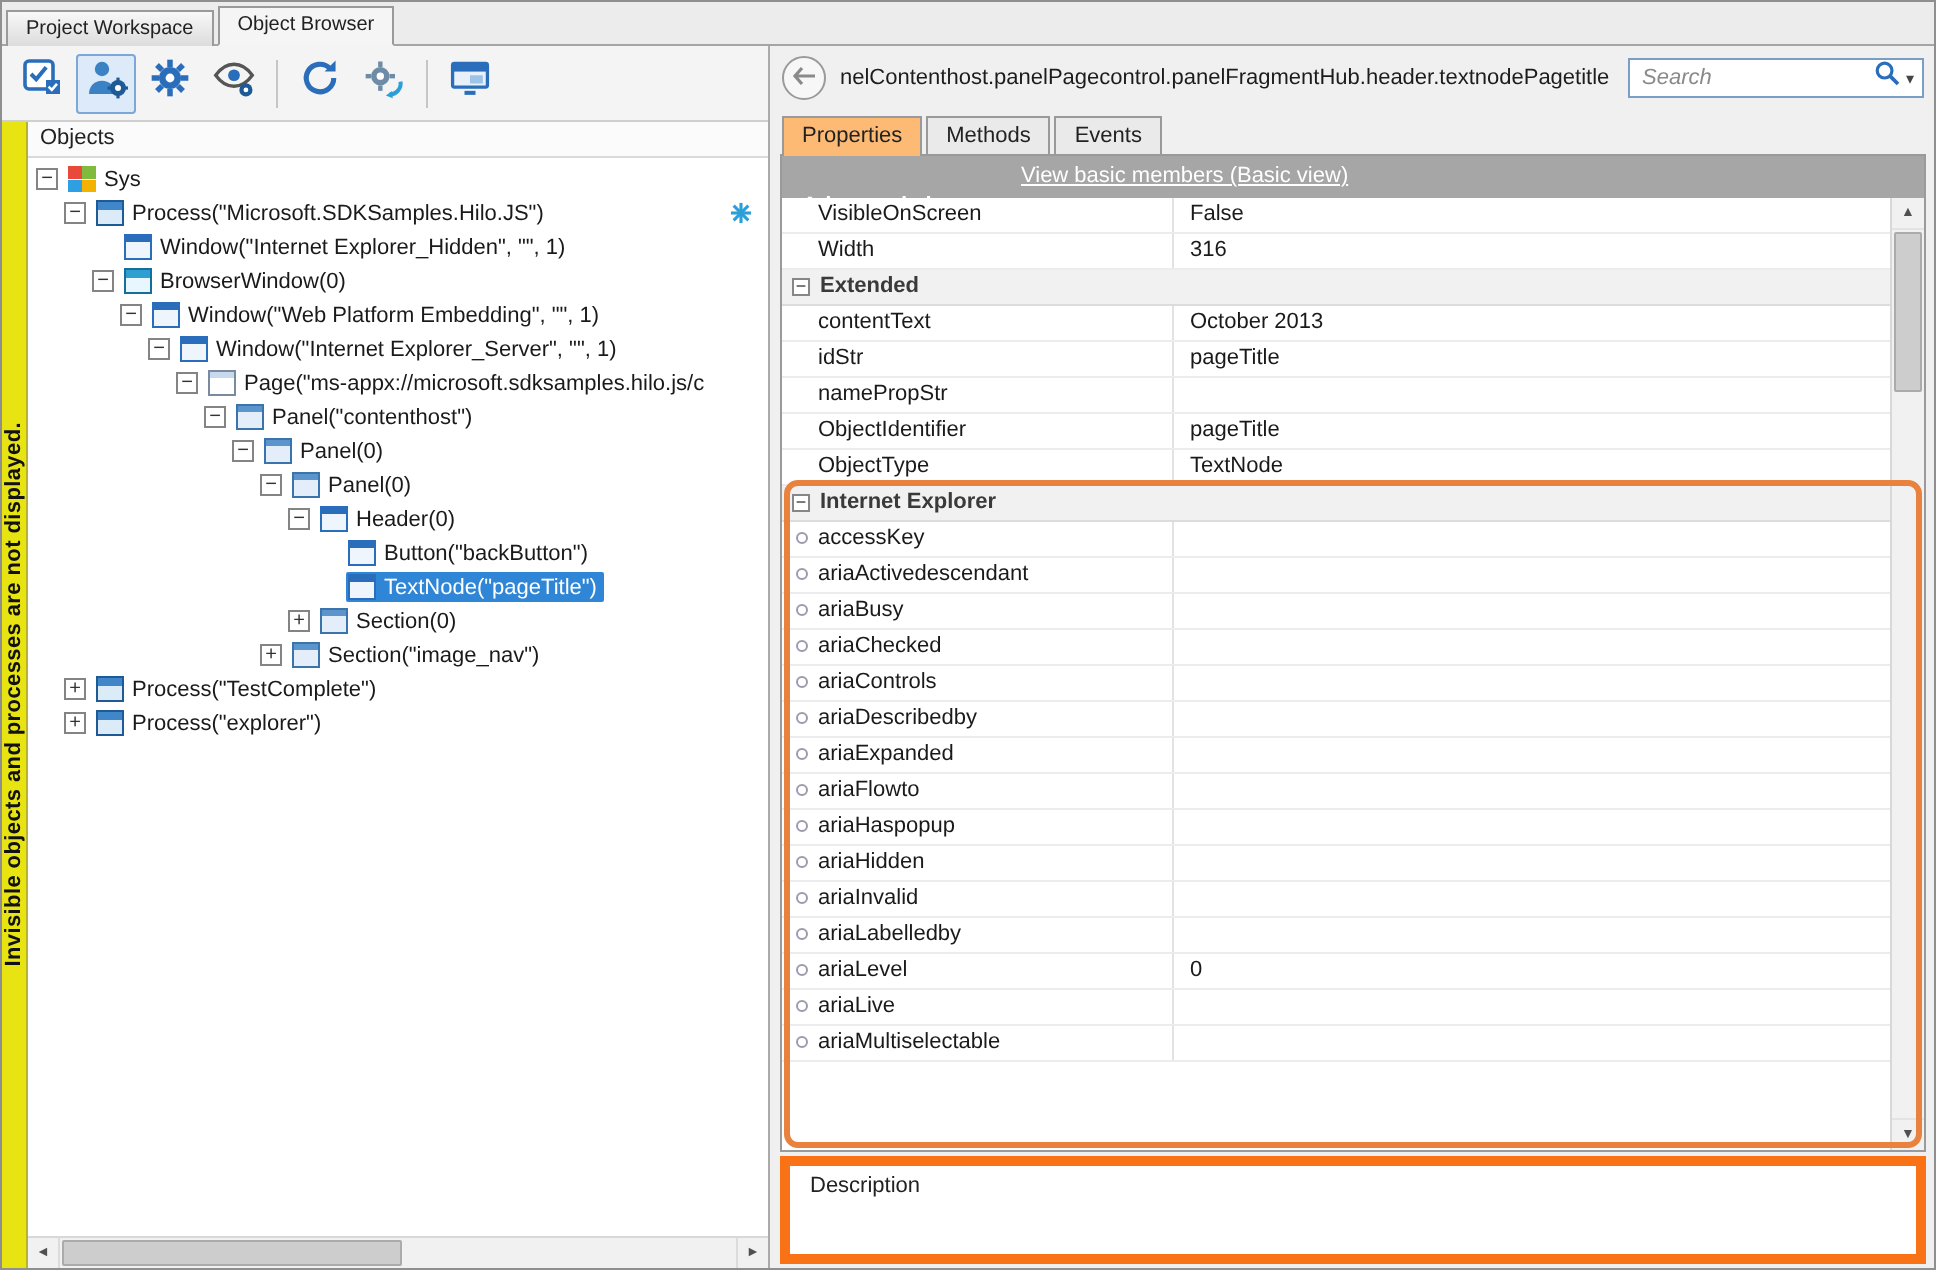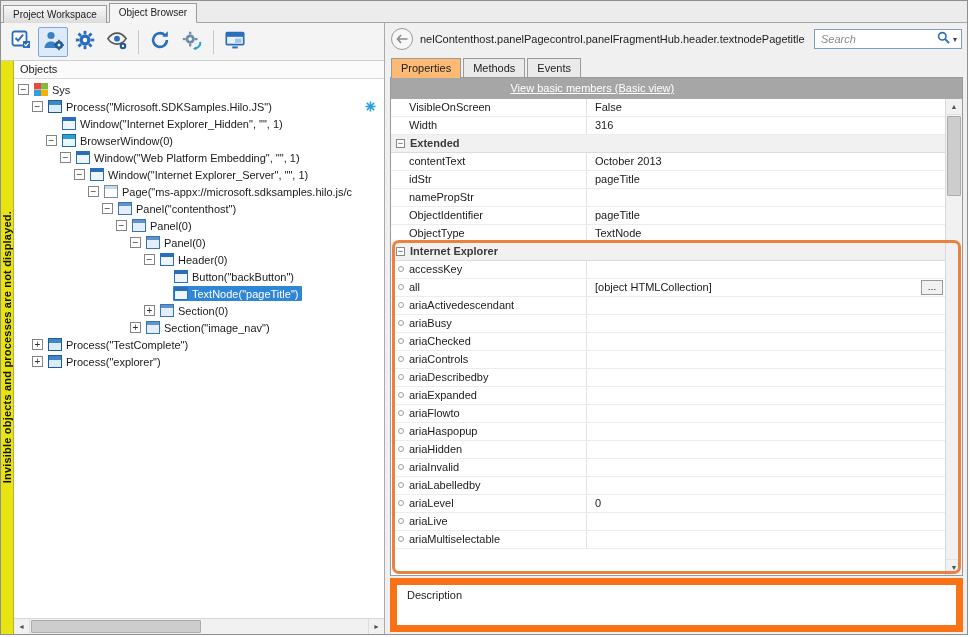--- a/index.html
+++ b/index.html
@@ -80,21 +80,21 @@
   .gbox { width:9px; height:9px; border:1px solid #878787; background:#fff; display:inline-flex; align-items:center; justify-content:center; font-size:9px; font-weight:normal; line-height:1; color:#333; margin-right:5px; flex:0 0 auto; }
 
   .vscroll { position:absolute; right:0; top:0; bottom:0; width:17px; background:#f1f1f1; border-left:1px solid #d8d8d8; }
   .vs-arrow { position:absolute; left:0; width:16px; height:16px; display:flex; align-items:center; justify-content:center; font-size:7px; color:#505050; }
   .vs-up { top:0; border-bottom:1px solid #e3e3e3; }
   .vs-down { bottom:0; border-top:1px solid #e3e3e3; }
   .vs-thumb { position:absolute; top:17px; left:1px; width:14px; height:80px; background:#cdcdcd; border:1px solid #ababab; border-radius:1px; }
 
   .orange-box { position:absolute; left:1px; right:1px; top:162px; height:334px; border:3px solid #e8823e; border-radius:7px; z-index:6; pointer-events:none; }
 
-  .desc { height:54px; border:7px solid #f97316; background:#fff; margin-top:2px; padding:4px 10px; font-size:11px; color:#222; }
+  .desc { height:54px; border:5px solid #f97316; background:#fff; margin-top:2px; padding:4px 10px; font-size:11px; color:#222; }
 </style>
 </head>
 <body>
 
 <div class="app">
 
   <div class="tabbar">
     <div class="tab">Project Workspace</div>
     <div class="tab active">Object Browser</div>
   </div>
@@ -456,30 +456,20 @@
       <span>accessKey</span>
     </div>
     <div class="g-val">
       <span></span>
 
     </div>
   </div>
               <div class="g-row">
     <div class="g-name">
       <span class="bullet"></span>
-      <span>all</span>
-    </div>
-    <div class="g-val">
-      <span>[object HTMLCollection]</span>
-      <button class="ell">…</button>
-    </div>
-  </div>
-              <div class="g-row">
-    <div class="g-name">
-      <span class="bullet"></span>
       <span>ariaActivedescendant</span>
     </div>
     <div class="g-val">
       <span></span>
 
     </div>
   </div>
               <div class="g-row">
     <div class="g-name">
       <span class="bullet"></span>

